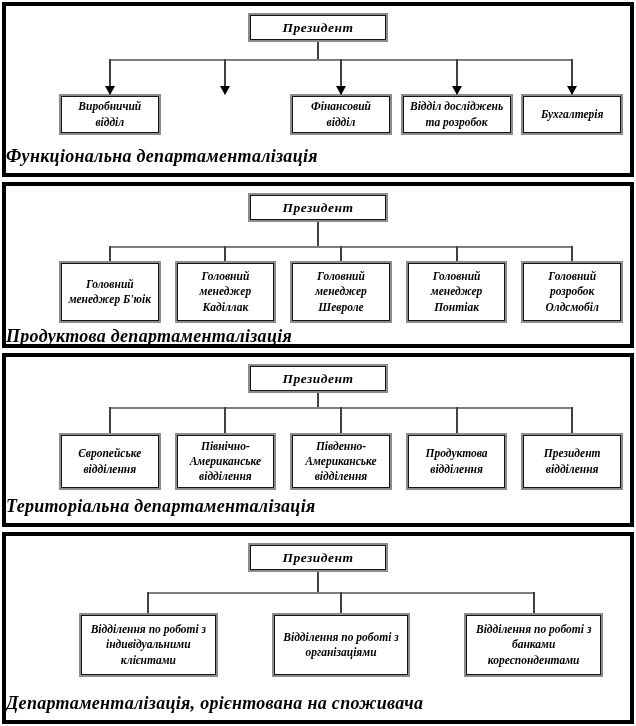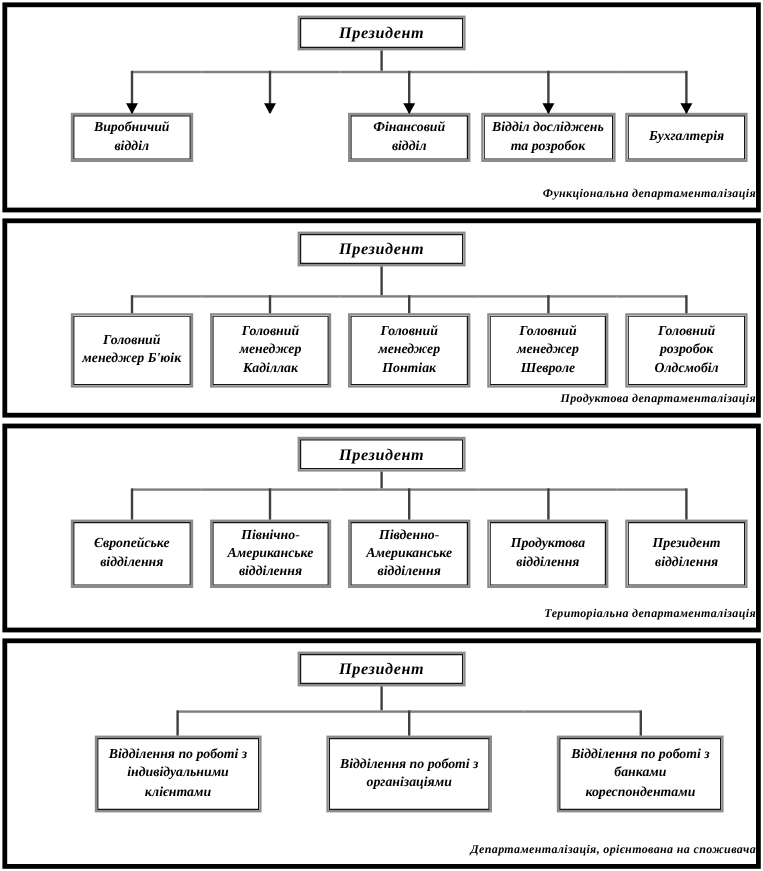--- a/index.html
+++ b/index.html
@@ -44,21 +44,21 @@
     border:2px solid var(--box-outer,#8c8c8c);
     box-shadow:inset 0 0 0 1px var(--box-inner,#141414);
     display:flex;align-items:center;justify-content:center;
     text-align:center;font-size:11.5px;line-height:1.32;padding:2px 5px;
     background:#fff;
   }
   .p1 .box{height:41px}.p2 .box{height:62px}.p3 .box{height:57px}.p4 .box{height:64px}
   .p1 .cell:nth-child(4) .box{width:97%}
   .p4 .box{width:72%}
 
-  .caption{margin-top:auto;padding:3px 0 6px 0;text-align:right;font-size:10px;letter-spacing:.3px;flex:0 0 auto;}
+  .caption{margin-top:auto;padding:3px 0 6px 0;text-align:left;font-size:18px;letter-spacing:.3px;flex:0 0 auto;}
 </style>
 </head>
 <body>
 
 <main>
   <section class="panel p1 arrows">
     <div class="pres">
       <span>Президент</span>
     </div>
     <div class="drop"></div>
@@ -95,25 +95,25 @@
         <div class="cell">
           <div class="vline"></div>
           <div class="box">Головний менеджер Б'юік</div>
         </div>
         <div class="cell">
           <div class="vline"></div>
           <div class="box">Головний менеджер Каділлак</div>
         </div>
         <div class="cell">
           <div class="vline"></div>
-          <div class="box">Головний менеджер Понтіак</div>
+          <div class="box">Головний менеджер Шевроле</div>
         </div>
         <div class="cell">
           <div class="vline"></div>
-          <div class="box">Головний менеджер Шевроле</div>
+          <div class="box">Головний менеджер Понтіак</div>
         </div>
         <div class="cell">
           <div class="vline"></div>
           <div class="box">Головний розробок Олдсмобіл</div>
         </div>
       </div>
     <div class="caption">Продуктова департаменталізація</div>
   </section>
 
   <section class="panel p3">

